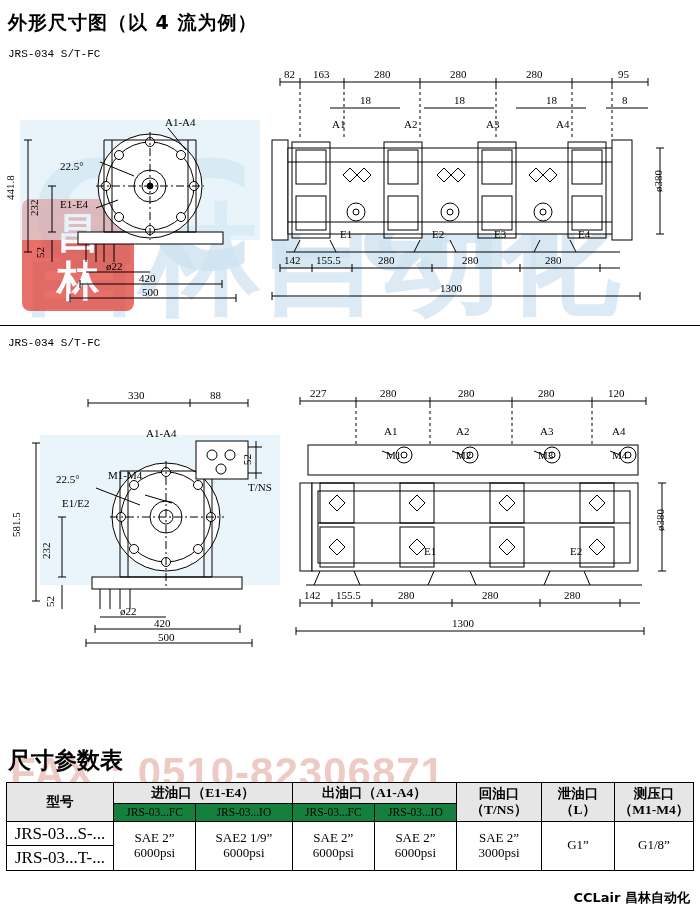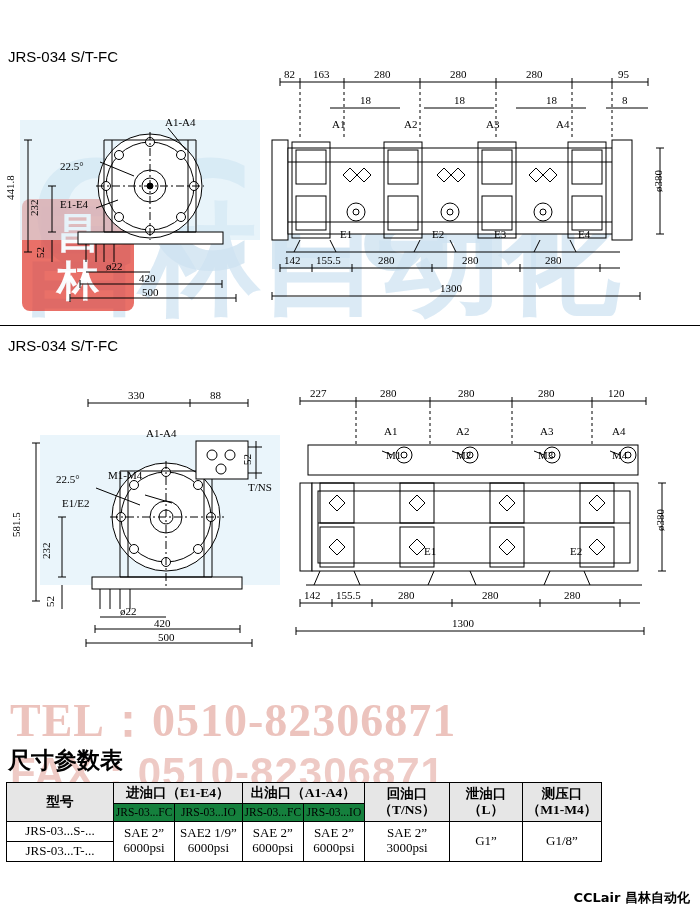--- a/index.html
+++ b/index.html
@@ -11,21 +11,21 @@
   }
   .page{position:absolute;left:0;top:0;width:700px;height:913px;}
 
   
   .title-cn{
     position:absolute;left:8px;top:10px;
     font-size:19px;font-weight:bold;letter-spacing:1px;
     font-family:"DejaVu Sans", sans-serif;
   }
   .model-label{
-    position:absolute;font-size:15px;font-family:Liberation Sans, sans-serif;
+    position:absolute;font-size:11px;font-family:Liberation Mono, monospace;
   }
   .sec-title{
     position:absolute;left:8px;top:745px;font-size:23px;font-weight:bold;
     font-family:"DejaVu Sans", sans-serif;
   }
 
   
   .wm-big{
     position:absolute;left:30px;top:130px;width:640px;height:220px;
     font-family:"DejaVu Sans", sans-serif;
@@ -54,51 +54,52 @@
     position:absolute;left:18px;top:195px;width:120px;height:120px;
     pointer-events:none;opacity:.85;
   }
 
   
   svg.draw{position:absolute;left:0;top:0;}
   .hr{position:absolute;left:0;width:700px;height:1px;background:#000;}
 
   
   .spec-table{
-    position:absolute;left:6px;top:782px;width:596px;
+    position:absolute;left:6px;top:782px;width:688px;
     border-collapse:collapse;
     font-family:"Liberation Serif", serif;
   }
   .spec-table td,.spec-table th{
     border:1px solid #000;text-align:center;vertical-align:middle;
     font-size:13px;padding:2px 1px;line-height:1.15;
   }
   .spec-table .hdr{background:#e6e6e6;font-weight:bold;font-size:13.5px;}
   .spec-table .sub{background:#15803d;font-size:11.5px;}
-  .spec-table .rowlabel{font-size:13px;white-space:nowrap;}
+  .spec-table .rowlabel{font-size:17px;white-space:nowrap;}
   .cell-two{font-size:12.5px;}
   .brand{
     position:absolute;right:10px;bottom:6px;
     font-family:"DejaVu Sans", sans-serif;font-size:13px;font-weight:bold;
   }
 </style>
 </head>
 <body>
 
 <div class="page">
 
   <div class="wm-big">CCLair</div>
   <div class="wm-cn">昌林自动化</div>
 
   <svg class="wm-logo" viewBox="0 0 120 120">
     <rect x="4" y="4" width="112" height="112" rx="8" fill="#e03a2f" opacity="0.85"></rect>
     <text x="60" y="52" font-family="DejaVu Sans, sans-serif" font-size="42" fill="#fff" text-anchor="middle" font-weight="bold">昌</text>
     <text x="60" y="100" font-family="DejaVu Sans, sans-serif" font-size="42" fill="#fff" text-anchor="middle" font-weight="bold">林</text>
   </svg>
 
+  <div class="title-cn">外形尺寸图（以 4 流为例）</div>
   <div class="model-label" style="left:8px;top:48px;">JRS-034 S/T-FC</div>
   <div class="model-label" style="left:8px;top:337px;">JRS-034 S/T-FC</div>
 
   <svg class="draw" width="700" height="340" viewBox="0 0 700 340">
     <g stroke="#000" fill="none" stroke-width="1">
 
       <rect x="20" y="120" width="240" height="120" fill="#d9ecf7" opacity="0.6" stroke="none"></rect>
 
       <rect x="78" y="232" width="145" height="12" fill="#ffffff"></rect>
       <line x1="86" y1="244" x2="86" y2="262"></line>
@@ -468,21 +469,20 @@
       <text x="304" y="244">142</text>
       <text x="336" y="244">155.5</text>
       <text x="398" y="244">280</text>
       <text x="482" y="244">280</text>
       <text x="564" y="244">280</text>
       <text x="452" y="272">1300</text>
       <text x="664" y="176" transform="rotate(-90 664 176)">ø380</text>
     </g>
   </svg>
 
-  <div class="wm-tel">TEL：0510-82306871</div>
   <div class="wm-fax">FAX：0510-82306871</div>
 
   <div class="sec-title">尺寸参数表</div>
 
   <table class="spec-table">
     <tbody>
         <tr>
       <td class="hdr" rowspan="2" style="width:104px">型号</td>
       <td class="hdr" colspan="2" style="width:172px">进油口（E1-E4）</td>
       <td class="hdr" colspan="2" style="width:172px">出油口（A1-A4）</td>

